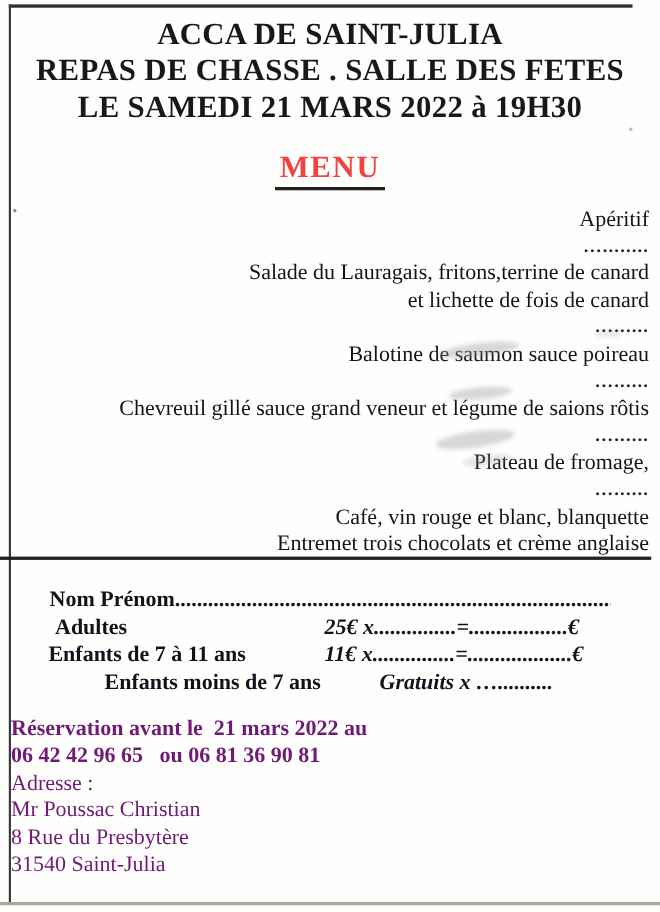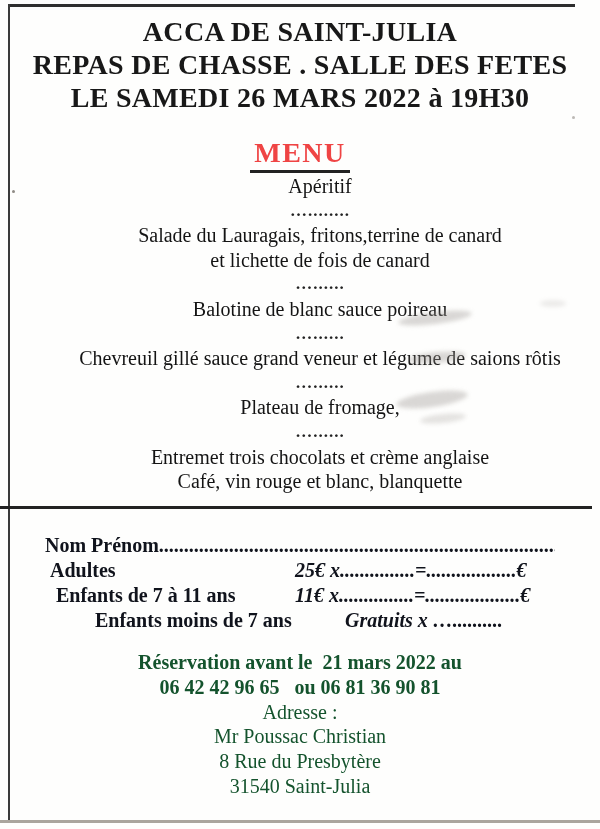--- a/index.html
+++ b/index.html
@@ -52,22 +52,22 @@
   }
   .menu-title {
     display: inline-block;
     font-weight: bold; font-size: 28px;
     letter-spacing: 1.5px;
     border-bottom: 3px solid #222;
     padding: 0 4px 1px 4px;
     color: #ef4444;
   }
   .menu-lines {
-    position: absolute; top: 174px; left: 10px; right: 10px;
-    text-align: center;
+    position: absolute; top: 187px; left: 10px; right: 10px;
+    text-align: right;
     font-size: 20px; line-height: 24.6px;
     color: #141414;
     padding-left: 40px;
   }
   .menu-lines .dots {
     font-size: 17px; font-weight: bold; letter-spacing: 1px; color: #222;
   }
 
   
   .form {
@@ -79,23 +79,22 @@
   .form-row .flabel { position: absolute; top: 0; }
   .form-row .fvalue { position: absolute; top: 0; left: 295px; font-style: italic; }
   .name-row {
     margin-left: 45px; width: 510px;
     overflow: hidden; height: 25px; white-space: nowrap;
   }
 
   
   .footer {
     position: absolute; top: 650px; left: 10px; right: 10px;
-    text-align: center;
     font-size: 20px; line-height: 24.8px;
-    color: #14532d;
+    color: #701a75;
   }
   .bold { font-weight: bold; }
 
   
   .smudge {
     position: absolute; border-radius: 50%;
     background: rgba(158, 152, 146, 0.38);
     filter: blur(2px);
   }
   .smudge.s1 { left: 398px; top: 312px; width: 74px; height: 12px; transform: rotate(-7deg); }
@@ -113,51 +112,51 @@
 <div class="page">
 
   <div class="border-top"></div>
   <div class="border-left"></div>
   <div class="divider-mid"></div>
   <div class="border-bottom"></div>
 
   <div class="header">
     <div class="line">ACCA DE SAINT-JULIA</div>
     <div class="line">REPAS DE CHASSE . SALLE DES FETES</div>
-    <div class="line">LE SAMEDI 26 MARS 2022 à 19H30</div>
+    <div class="line">LE SAMEDI 21 MARS 2022 à 19H30</div>
   </div>
 
   <div class="menu-title-wrap">
     <span class="menu-title">MENU</span>
   </div>
 
   <div class="menu-lines">
     <div class="line">Apéritif</div>
     <div class="line dots">…........</div>
     <div class="line">Salade du Lauragais, fritons,terrine de canard</div>
     <div class="line">et lichette de fois de canard</div>
     <div class="line dots">…......</div>
-    <div class="line">Balotine de blanc sauce poireau</div>
+    <div class="line">Balotine de saumon sauce poireau</div>
     <div class="line dots">…......</div>
     <div class="line">Chevreuil gillé sauce grand veneur et légume de saions rôtis</div>
     <div class="line dots">…......</div>
     <div class="line">Plateau de fromage,</div>
     <div class="line dots">…......</div>
+    <div class="line">Café, vin rouge et blanc, blanquette</div>
     <div class="line">Entremet trois chocolats et crème anglaise</div>
-    <div class="line">Café, vin rouge et blanc, blanquette</div>
   </div>
 
   <div class="form">
     <div class="name-row line">Nom Prénom.............................................................................................................</div>
     <div class="form-row">
       <span class="flabel line" style="left:50px">Adultes</span>
       <span class="fvalue line">25€ x...............=..................€</span>
     </div>
     <div class="form-row">
-      <span class="flabel line" style="left:56px">Enfants de 7 à 11 ans</span>
+      <span class="flabel line" style="left:44px">Enfants de 7 à 11 ans</span>
       <span class="fvalue line">11€ x...............=...................€</span>
     </div>
     <div class="form-row">
       <span class="flabel line" style="left:95px">Enfants moins de 7 ans</span>
       <span class="fvalue line" style="left:345px">Gratuits x …..........</span>
     </div>
   </div>
 
   <div class="footer">
     <div class="line bold">Réservation avant le  21 mars 2022 au</div>

